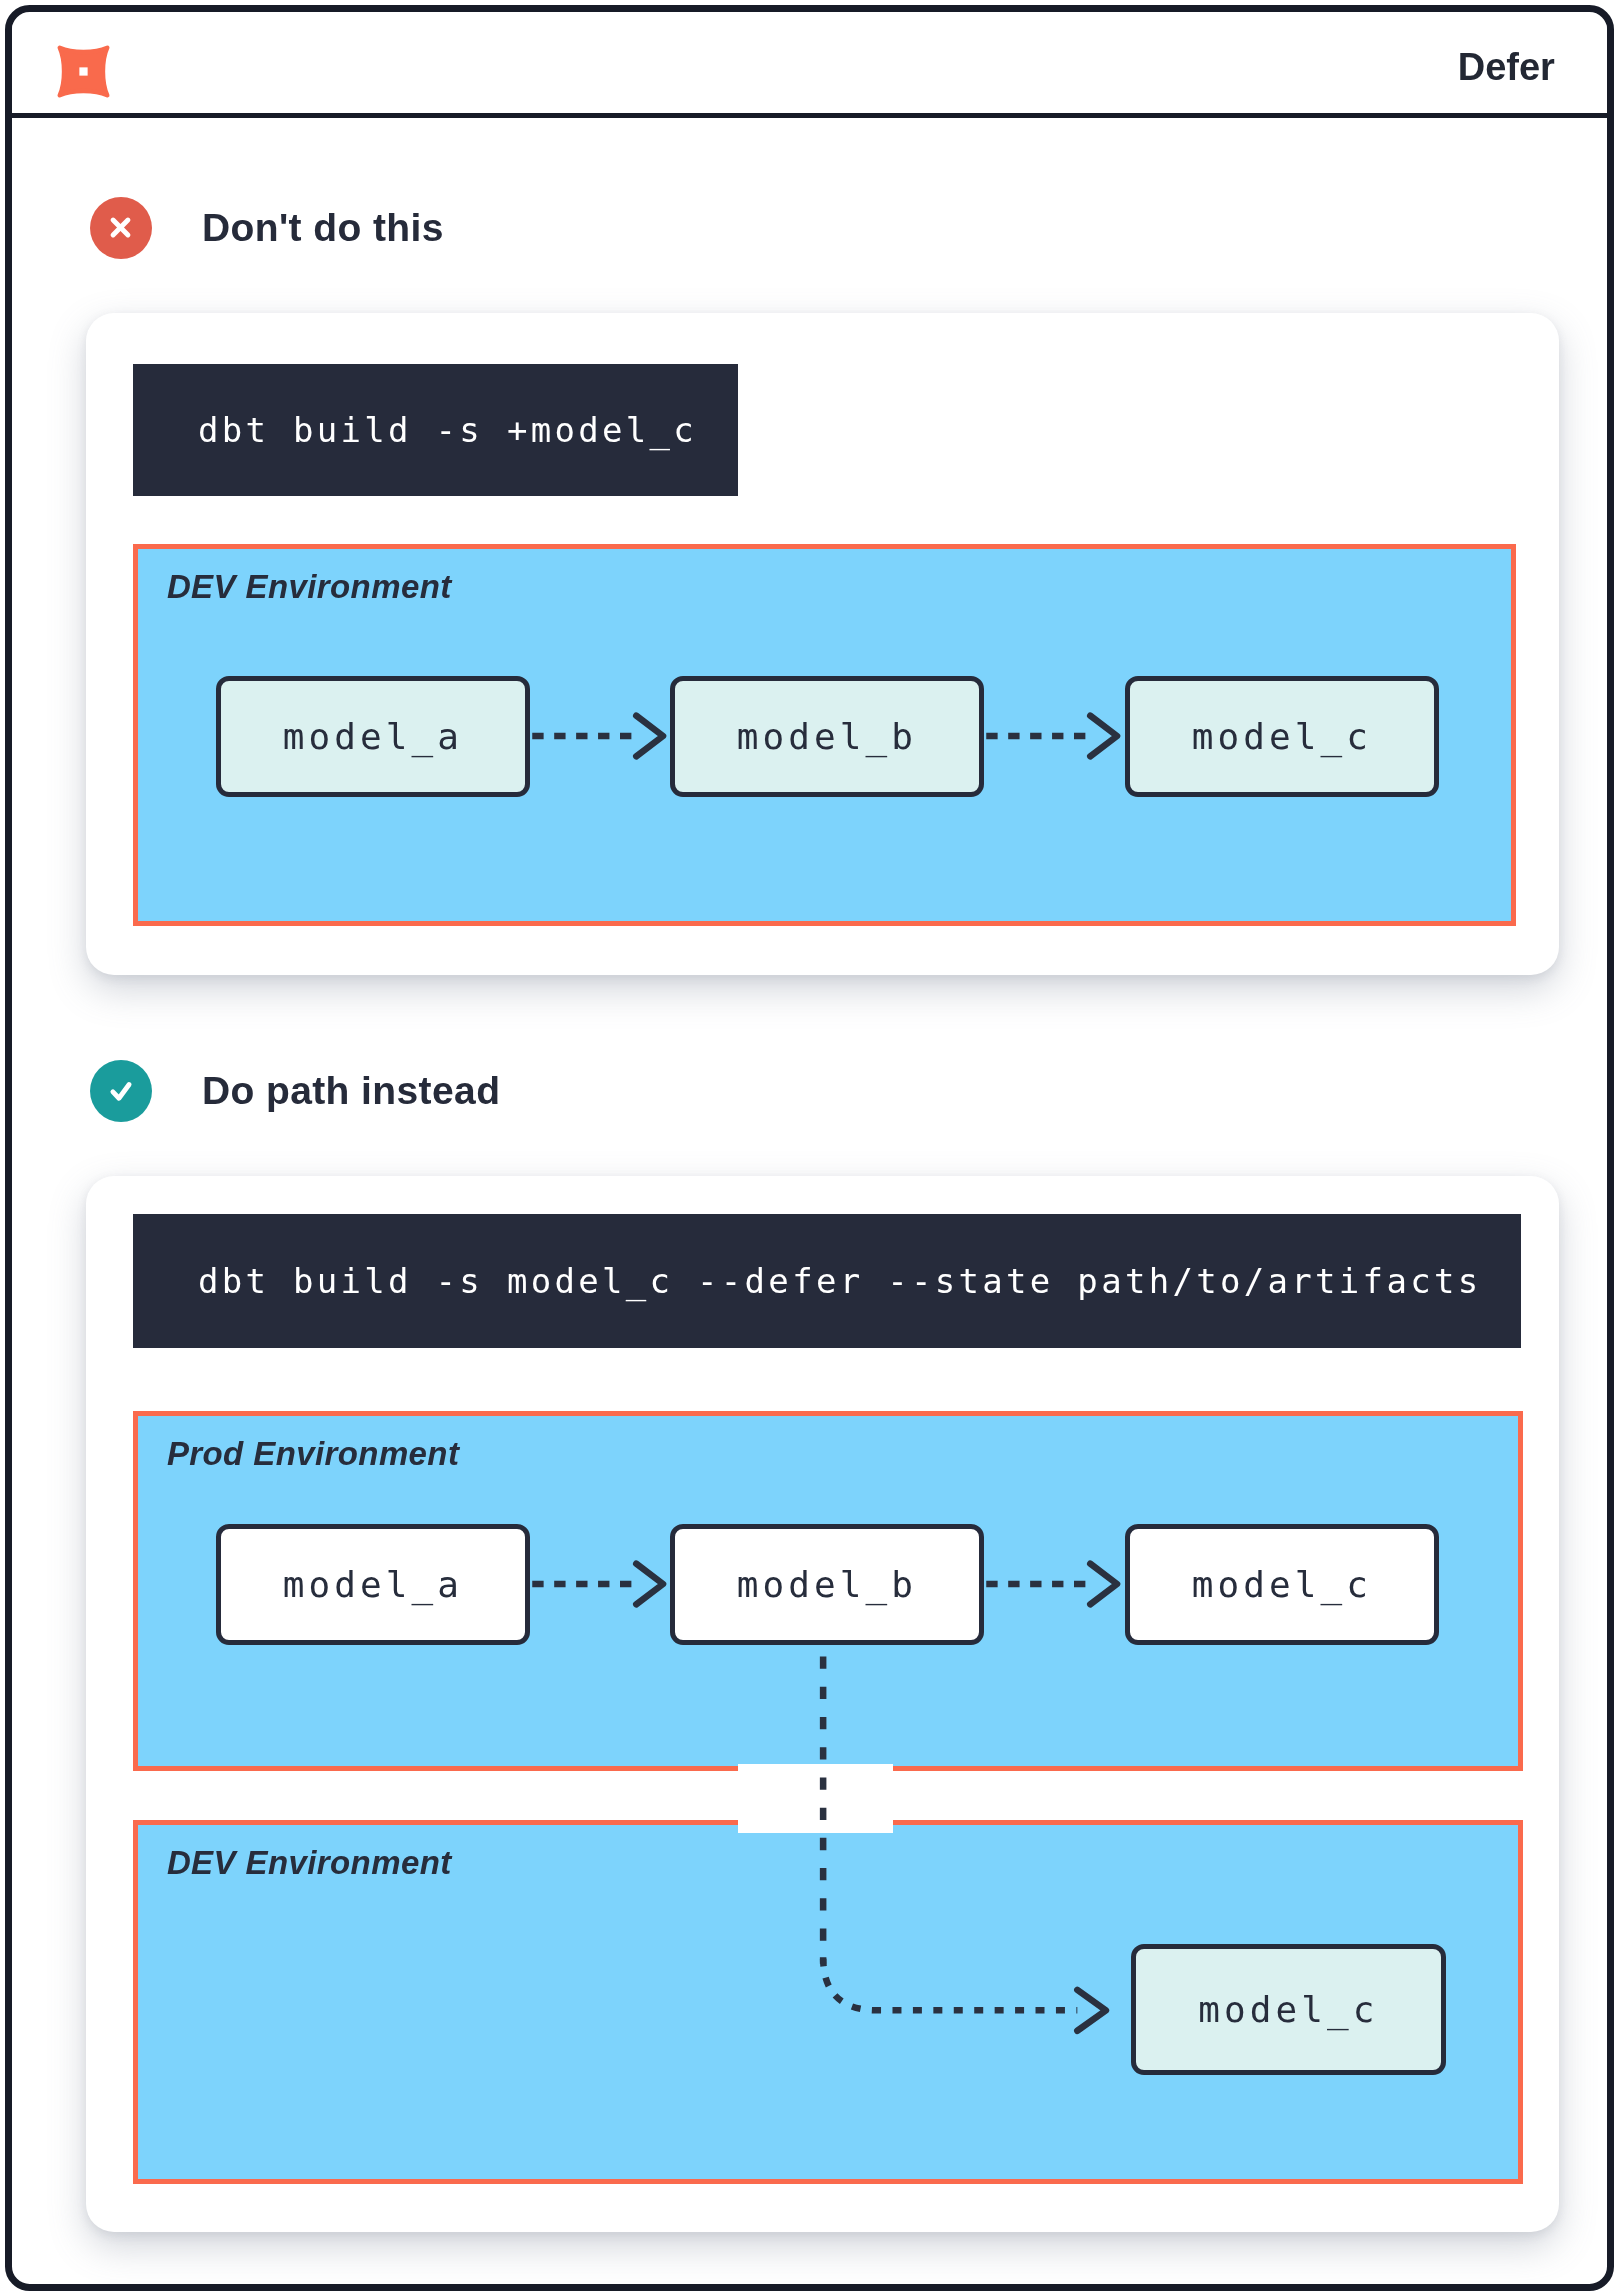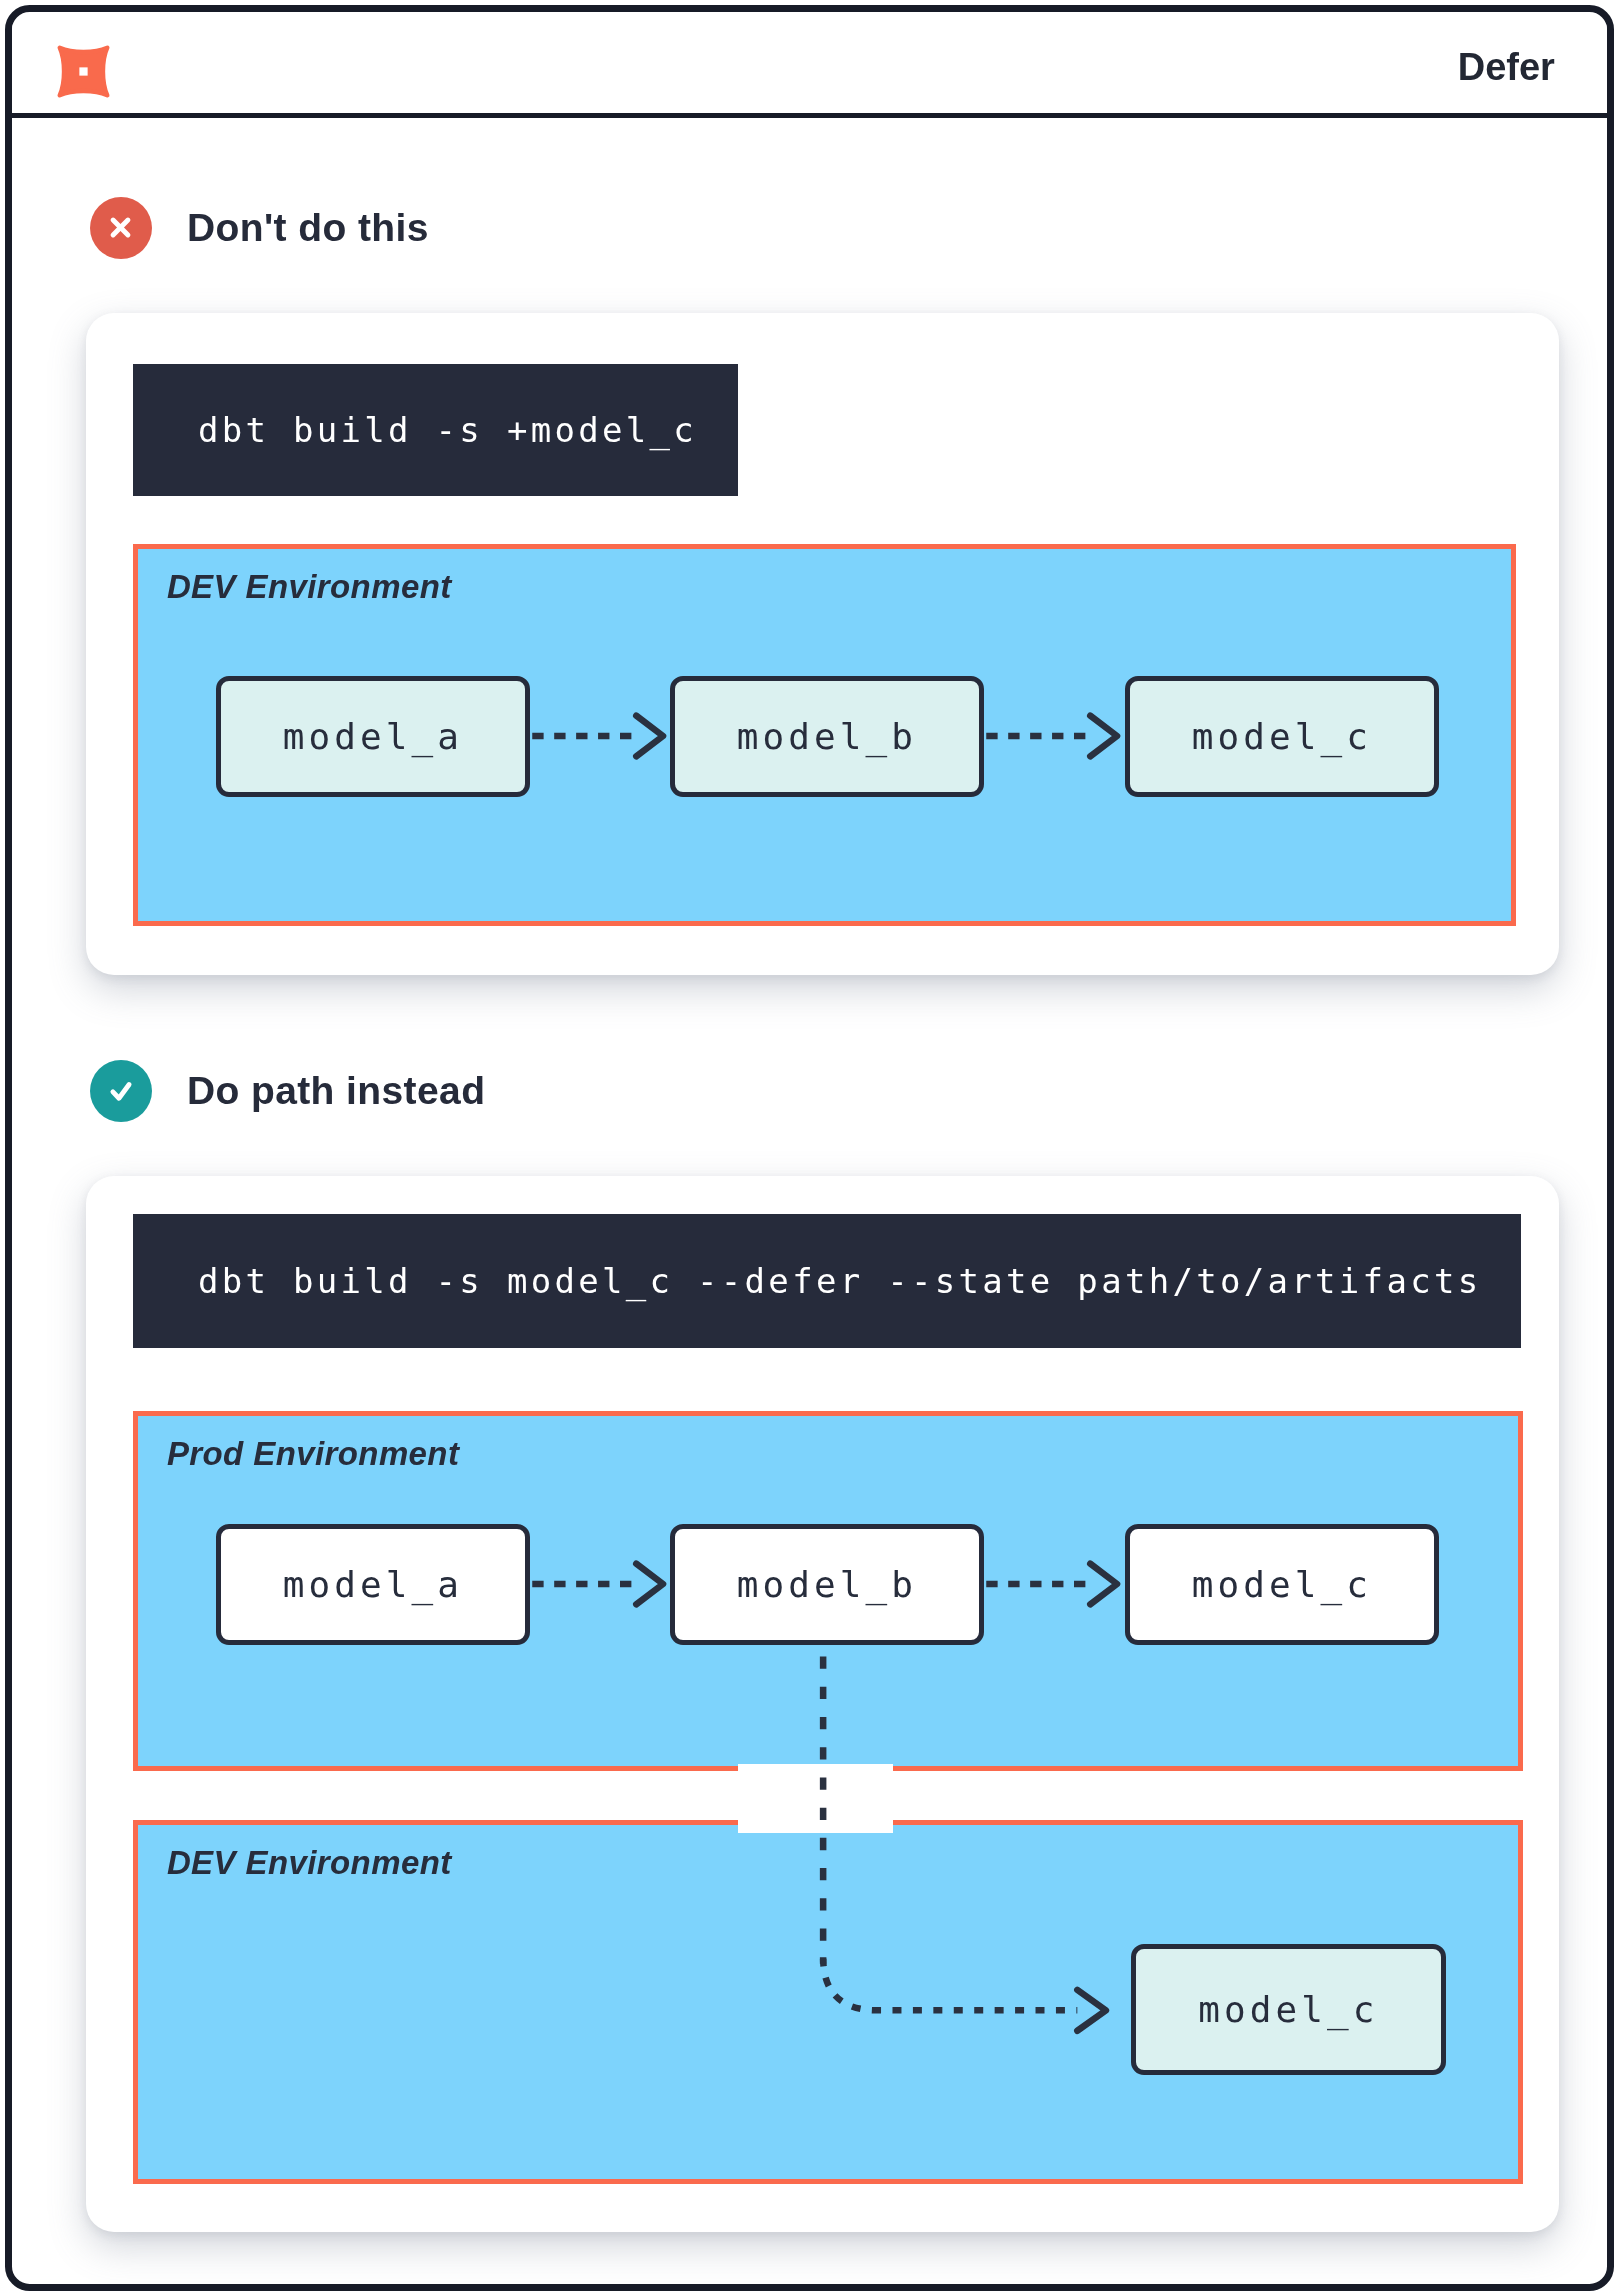--- a/index.html
+++ b/index.html
@@ -19,21 +19,21 @@
          border:7.4px solid var(--frame);border-radius:24.5px;background:#fff;overflow:hidden;}
 
   
   .header{position:absolute;left:0;top:0;width:100%;height:94px;background:#fff;
           border-bottom:5.7px solid var(--frame);display:flex;align-items:center;margin-top:12px;}
   .logo{position:absolute;left:43px;top:14.7px;width:57px;height:65px;}
   .title{position:absolute;right:52px;top:0;height:88px;display:flex;align-items:center;
          font-size:38px;font-weight:bold;color:#232834;}
 
   
-  .sec-head{position:absolute;left:78px;display:flex;align-items:center;gap:35px;height:62px;}
+  .sec-head{position:absolute;left:78px;display:flex;align-items:center;gap:50px;height:62px;}
   .badge{width:62px;height:62px;border-radius:50%;display:flex;align-items:center;justify-content:center;flex:0 0 auto;}
   .badge.red{background:var(--red-badge);}
   .badge.teal{background:var(--teal-badge);}
   .sec-head h2{font-size:39px;font-weight:bold;color:#262B3A;letter-spacing:0.4px;}
 
   
   .card{position:absolute;left:74px;width:1473px;background:#fff;border-radius:28px;
         box-shadow:0 14.7px 37px rgba(110,118,138,.30), 0 3.3px 9.8px rgba(110,118,138,.14);}
   .card1{top:301px;height:662px;}
   .card2{top:1164px;height:1056px;}

